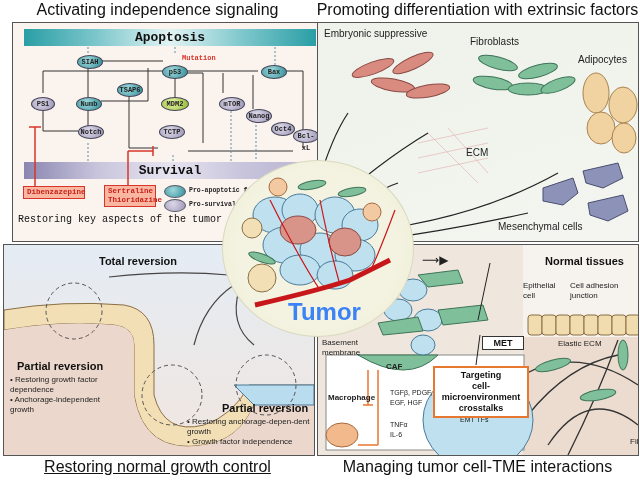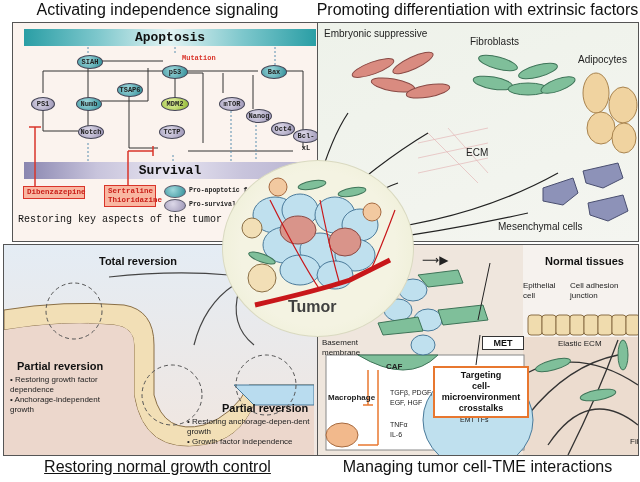--- a/index.html
+++ b/index.html
@@ -1,39 +1,39 @@
 <!DOCTYPE html>
 <html><head>
 <meta charset="utf-8">
 <style>
   html,body{margin:0;padding:0;background:#fff;}
   body{width:640px;height:482px;position:relative;overflow:hidden;font-family:"Liberation Sans",sans-serif;color:#111;}
   .quad-title{position:absolute;font-size:16px;font-weight:400;color:#111;white-space:nowrap;text-align:center;}
   .panel{position:absolute;border:1px solid #555;overflow:hidden;}
   #p-tl{left:12px;top:22px;width:310px;height:218px;background:#fbf3ee;font-family:Liberation Mono, monospace;}
   #p-tr{left:317px;top:22px;width:320px;height:218px;background:linear-gradient(160deg,#eef2ea,#f4f5f0);}
-  #p-bl{left:3px;top:244px;width:310px;height:210px;background:linear-gradient(180deg,#e4ecf4,#f1e6df);padding-left:13px;}
+  #p-bl{left:3px;top:244px;width:310px;height:210px;background:linear-gradient(180deg,#e4ecf4,#f1e6df);}
   #p-br{left:317px;top:244px;width:320px;height:210px;background:#efe6dd;}
   .bar{position:absolute;height:17px;font-weight:700;font-size:13px;text-align:center;line-height:17px;color:#111;}
   #apop{left:11px;top:6px;width:292px;background:linear-gradient(90deg,#2a9ea5,#7dc7cc,#e2f3f3,#7dc7cc,#2a9ea5);}
   #surv{left:11px;top:139px;width:292px;background:linear-gradient(90deg,#8a86b0,#c8c4dc,#e7e4f0,#c8c4dc,#b8b3d0);}
   .node{position:absolute;height:12px;border-radius:50%;font-size:7px;font-weight:700;text-align:center;line-height:12px;color:#222;border:1px solid #445;}
   .teal{background:radial-gradient(circle at 40% 35%,#9ed7db,#2e8c96);}
   .lav{background:radial-gradient(circle at 40% 35%,#dcd8e8,#9a93b4);}
   .green{background:radial-gradient(circle at 40% 35%,#e4f2a0,#8fb631);}
   .drug{position:absolute;background:#f9b7a2;border:1px solid #d9342a;color:#c9201a;font-size:7.5px;font-weight:700;text-align:center;padding:1px 3px;line-height:9px;}
   .legend-ell{position:absolute;width:20px;height:11px;border-radius:50%;border:1px solid #556;}
   .legend-txt{position:absolute;font-size:6.5px;font-weight:700;color:#222;}
   .cap{position:absolute;font-size:10px;text-align:left;color:#111;line-height:13px;}
   .lbl{position:absolute;font-size:10px;color:#222;white-space:nowrap;}
   .lbl-b{position:absolute;font-size:11px;font-weight:700;color:#111;white-space:nowrap;}
   .small{position:absolute;font-size:8px;color:#222;line-height:10px;}
   svg{position:absolute;left:0;top:0;}
   .tumor-circle{position:absolute;left:222px;top:160px;width:190px;height:175px;border-radius:50%;background:radial-gradient(circle,#f4f3e2 60%,#eaeccf);border:1px solid #d9d9c0;}
-  .tumor-label{position:absolute;left:288px;top:298px;font-size:16px;font-weight:700;color:#404040;}
+  .tumor-label{position:absolute;left:288px;top:298px;font-size:24px;font-weight:700;color:#3b82f6;}
   .box-target{position:absolute;left:433px;top:366px;width:92px;background:#fff;border:2px solid #e8772f;font-size:9px;font-weight:700;text-align:center;line-height:11px;padding:2px 0;color:#111;}
   .met{position:absolute;left:482px;top:320px;width:40px;background:#fff;border:1px solid #333;font-size:9px;font-weight:700;text-align:center;line-height:12px;margin-top:16px;}
 </style>
 </head>
 <body>
 
 <div class="quad-title" style="left:0;top:1px;width:315px;">Activating independence signaling</div>
 <div class="quad-title" style="left:315px;top:1px;width:325px;">Promoting differentiation with extrinsic factors</div>
 <div class="quad-title" style="left:0;top:458px;width:315px;text-decoration:underline;">Restoring normal growth control</div>
 <div class="quad-title" style="left:315px;top:458px;width:325px;">Managing tumor cell-TME interactions</div>

